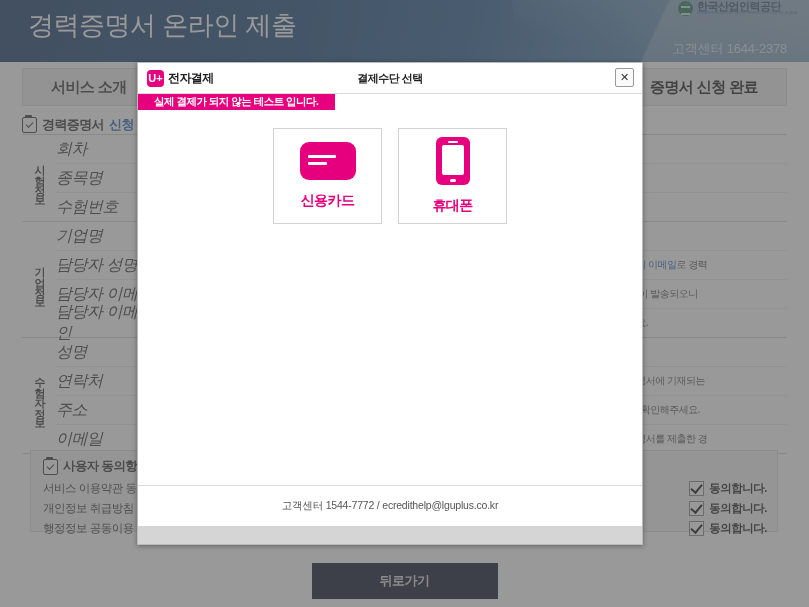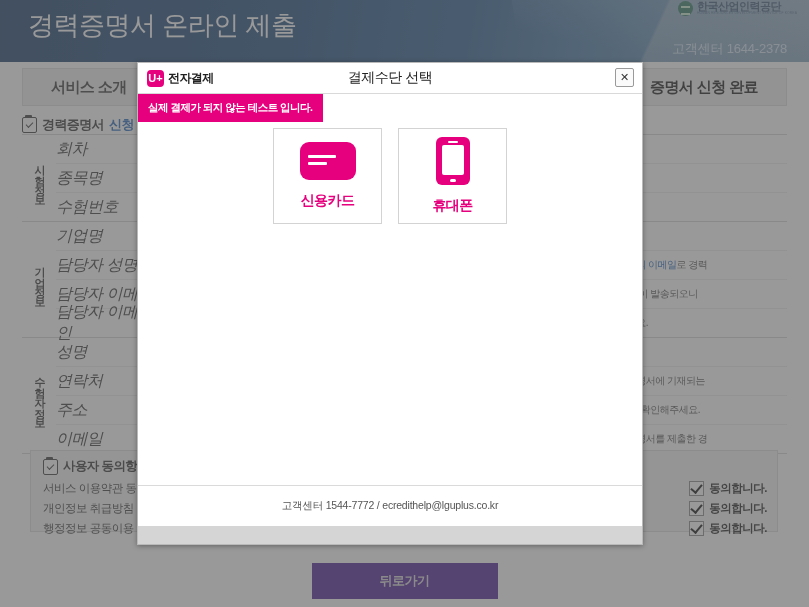--- a/index.html
+++ b/index.html
@@ -126,21 +126,21 @@
     border-right:2.4px solid #111;border-bottom:2.4px solid #111;transform:rotate(40deg);
   }
 
   
   .btnbar{position:absolute;left:0;top:563px;width:809px;display:flex;justify-content:center;gap:16px;}
   .btn{
     width:186px;height:36px;display:flex;align-items:center;justify-content:center;
     font-size:13px;font-weight:bold;color:#fff;letter-spacing:-.5px;border:none;cursor:pointer;
     font-family:inherit;
   }
-  .btn-back{background:#4c1d95;color:#d8d8d8;}
+  .btn-back{background:#0f172a;color:#d8d8d8;}
   .btn-pay{background:#14538c;}
 
   
   #dim{position:absolute;inset:0;background:rgba(90,90,90,.62);}
 
   
   #modal{
     position:absolute;left:137px;top:62px;width:506px;height:483px;
     background:#ffffff;border:1px solid #b9b9b9;box-sizing:border-box;
     box-shadow:0 1px 5px rgba(0,0,0,.35);
@@ -151,33 +151,33 @@
     display:flex;align-items:center;
   }
   .m-brand{position:absolute;left:9px;top:7px;display:flex;align-items:center;gap:4px;}
   .uplus{
     width:17px;height:17px;border-radius:4px;background:#e6007e;color:#fff;
     font-size:11px;font-weight:bold;display:flex;align-items:center;justify-content:center;
     line-height:1;
   }
   .m-brand-txt{font-size:12px;font-weight:bold;color:#222;letter-spacing:-.6px;}
   .m-title{
-    position:absolute;left:0;right:0;text-align:center;font-size:14px;font-weight:normal;
+    position:absolute;left:0;right:0;text-align:center;font-size:11px;font-weight:bold;
     color:#222;letter-spacing:-.5px;
   }
   .m-close{
     position:absolute;right:8px;top:5px;width:19px;height:19px;
     border:1px solid #9a9a9a;background:#fafafa;border-radius:2px;cursor:pointer;
     display:flex;align-items:center;justify-content:center;font-size:11px;color:#333;
     font-family:inherit;padding:0;
   }
   .m-badge{
-    position:absolute;left:0;top:31px;height:28px;background:#e6007e;color:#fff;
+    position:absolute;left:0;top:31px;height:16px;background:#e6007e;color:#fff;
     font-size:10.5px;font-weight:bold;letter-spacing:-.5px;
-    display:flex;align-items:center;padding:0 10px;z-index:4;white-space:nowrap;
+    display:flex;align-items:center;padding:0 16px;z-index:4;white-space:nowrap;
   }
   .m-body{flex:1;position:relative;background:#fff;}
   .pm-row{
     position:absolute;left:0;right:0;top:34px;display:flex;justify-content:center;gap:16px;
   }
   .pm{
     width:107px;height:94px;border:1px solid #d3d3d3;background:#fff;cursor:pointer;
     display:flex;flex-direction:column;align-items:center;justify-content:center;gap:12px;
   }
   .pm-label{font-size:14px;font-weight:bold;color:#e6007e;letter-spacing:-.6px;}

